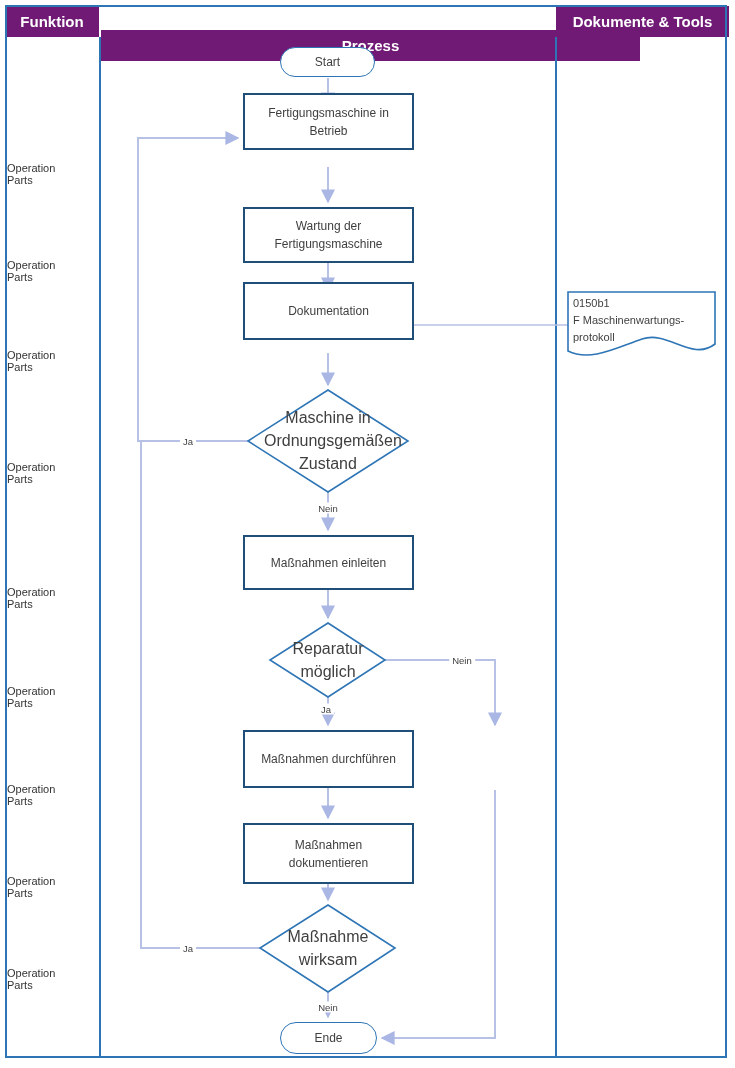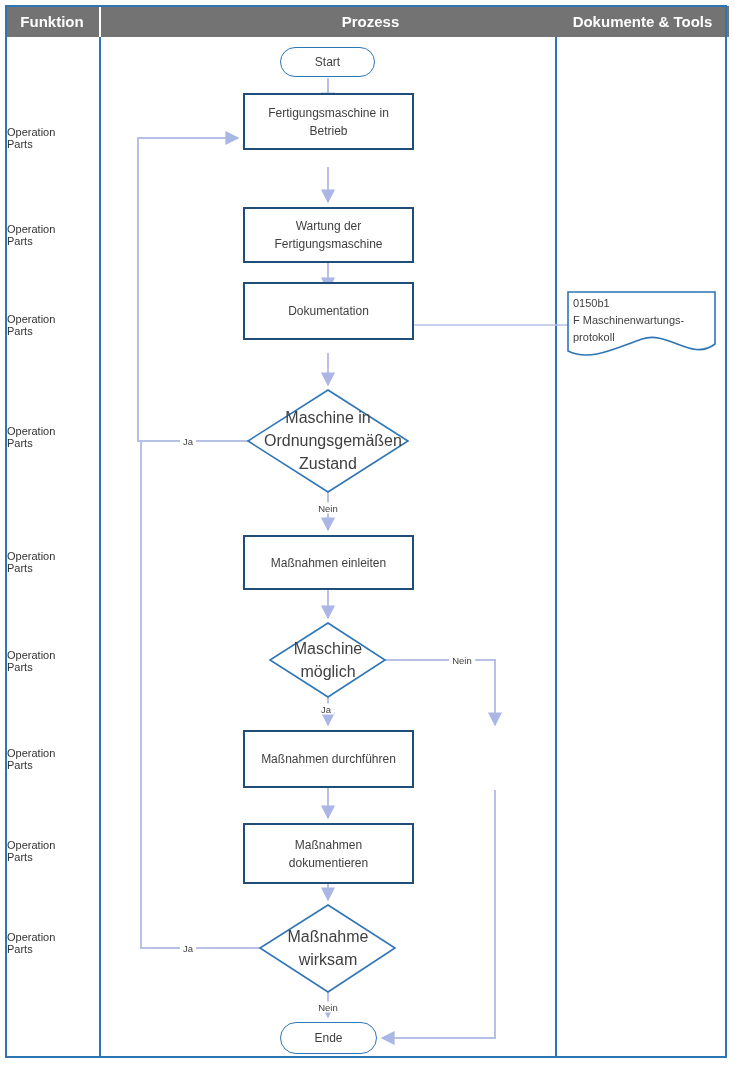--- a/index.html
+++ b/index.html
@@ -3,46 +3,46 @@
 <meta charset="utf-8">
 <style>
   html,body{margin:0;padding:0;background:#fff;}
   #stage{
     position:relative;width:735px;height:1068px;background:#fff;overflow:hidden;
     font-family:"Liberation Sans","DejaVu Sans",sans-serif;color:#3f3f3f;
   }
   
   .frame{position:absolute;left:5px;top:5px;width:722px;height:1053px;border:2px solid #2e75b6;box-sizing:border-box;}
   .vline{position:absolute;top:37px;width:2px;height:1021px;background:#2e75b6;}
-  .hdr{position:absolute;top:6px;height:31px;background:#737373;color:#fff;font-weight:bold;
+  .hdr{position:absolute;top:6px;height:31px;background:#701a75;color:#fff;font-weight:bold;
        font-size:15px;display:flex;align-items:center;justify-content:center;box-sizing:border-box;}
   
   .lane-label{position:absolute;left:7px;width:72px;font-size:11px;line-height:12px;color:#333;
-              transform:translateY(-50%);}
+              transform:translateY(-50%);margin-top:36px;}
   
   .node{position:absolute;box-sizing:border-box;background:#fff;display:flex;align-items:center;
         justify-content:center;text-align:center;font-size:12px;line-height:1.5;color:#3f3f3f;z-index:3;}
   .proc{border:2px solid #1f4e79;}
   .term{border:1.5px solid #2e75b6;border-radius:16px;}
   .dia-text{position:absolute;transform:translate(-50%,-50%);text-align:center;font-size:16px;
             line-height:1.45;color:#3f3f3f;z-index:4;}
   .edge-label{position:absolute;transform:translate(-50%,-50%);font-size:9.5px;color:#3f3f3f;
               background:#fff;padding:0 3px;z-index:5;}
   .doc-text{position:absolute;font-size:11px;line-height:1.55;color:#3f3f3f;z-index:4;text-align:left;}
   svg.layer{position:absolute;left:0;top:0;z-index:2;}
 </style>
 </head>
 <body>
 
 <div id="stage">
 
   <div class="hdr" style="left:5px;width:94px;">
     <span>Funktion</span>
   </div>
-  <div class="hdr" style="left:101px;width:539px;">
+  <div class="hdr" style="left:101px;width:539px;margin-top:24px;">
     <span>Prozess</span>
   </div>
   <div class="hdr" style="left:556px;width:173px;">
     <span>Dokumente &amp; Tools</span>
   </div>
 
   <div class="frame"></div>
   <div class="vline" style="left:99px;"></div>
   <div class="vline" style="left:555px;"></div>
 
@@ -102,21 +102,21 @@
   <div class="node proc" style="left:243px;top:282px;width:171px;height:58px;padding:0 12px;text-align:center;">
     <span>Dokumentation</span>
   </div>
 
   <div class="dia-text" style="left:328px;top:441px;width:128px;">Maschine in Ordnungsgemäßen Zustand</div>
 
   <div class="node proc" style="left:243px;top:535px;width:171px;height:55px;padding:0 4px;">
     <span>Maßnahmen einleiten</span>
   </div>
 
-  <div class="dia-text" style="left:328px;top:660px;width:80px;">Maschine möglich</div>
+  <div class="dia-text" style="left:328px;top:660px;width:80px;">Reparatur möglich</div>
 
   <div class="node proc" style="left:243px;top:730px;width:171px;height:58px;padding:0 8px;">
     <span>Maßnahmen durchführen</span>
   </div>
 
 
   <div class="node proc" style="left:243px;top:823px;width:171px;height:61px;">
     <span style="max-width:110px;">Maßnahmen dokumentieren</span>
   </div>
 

